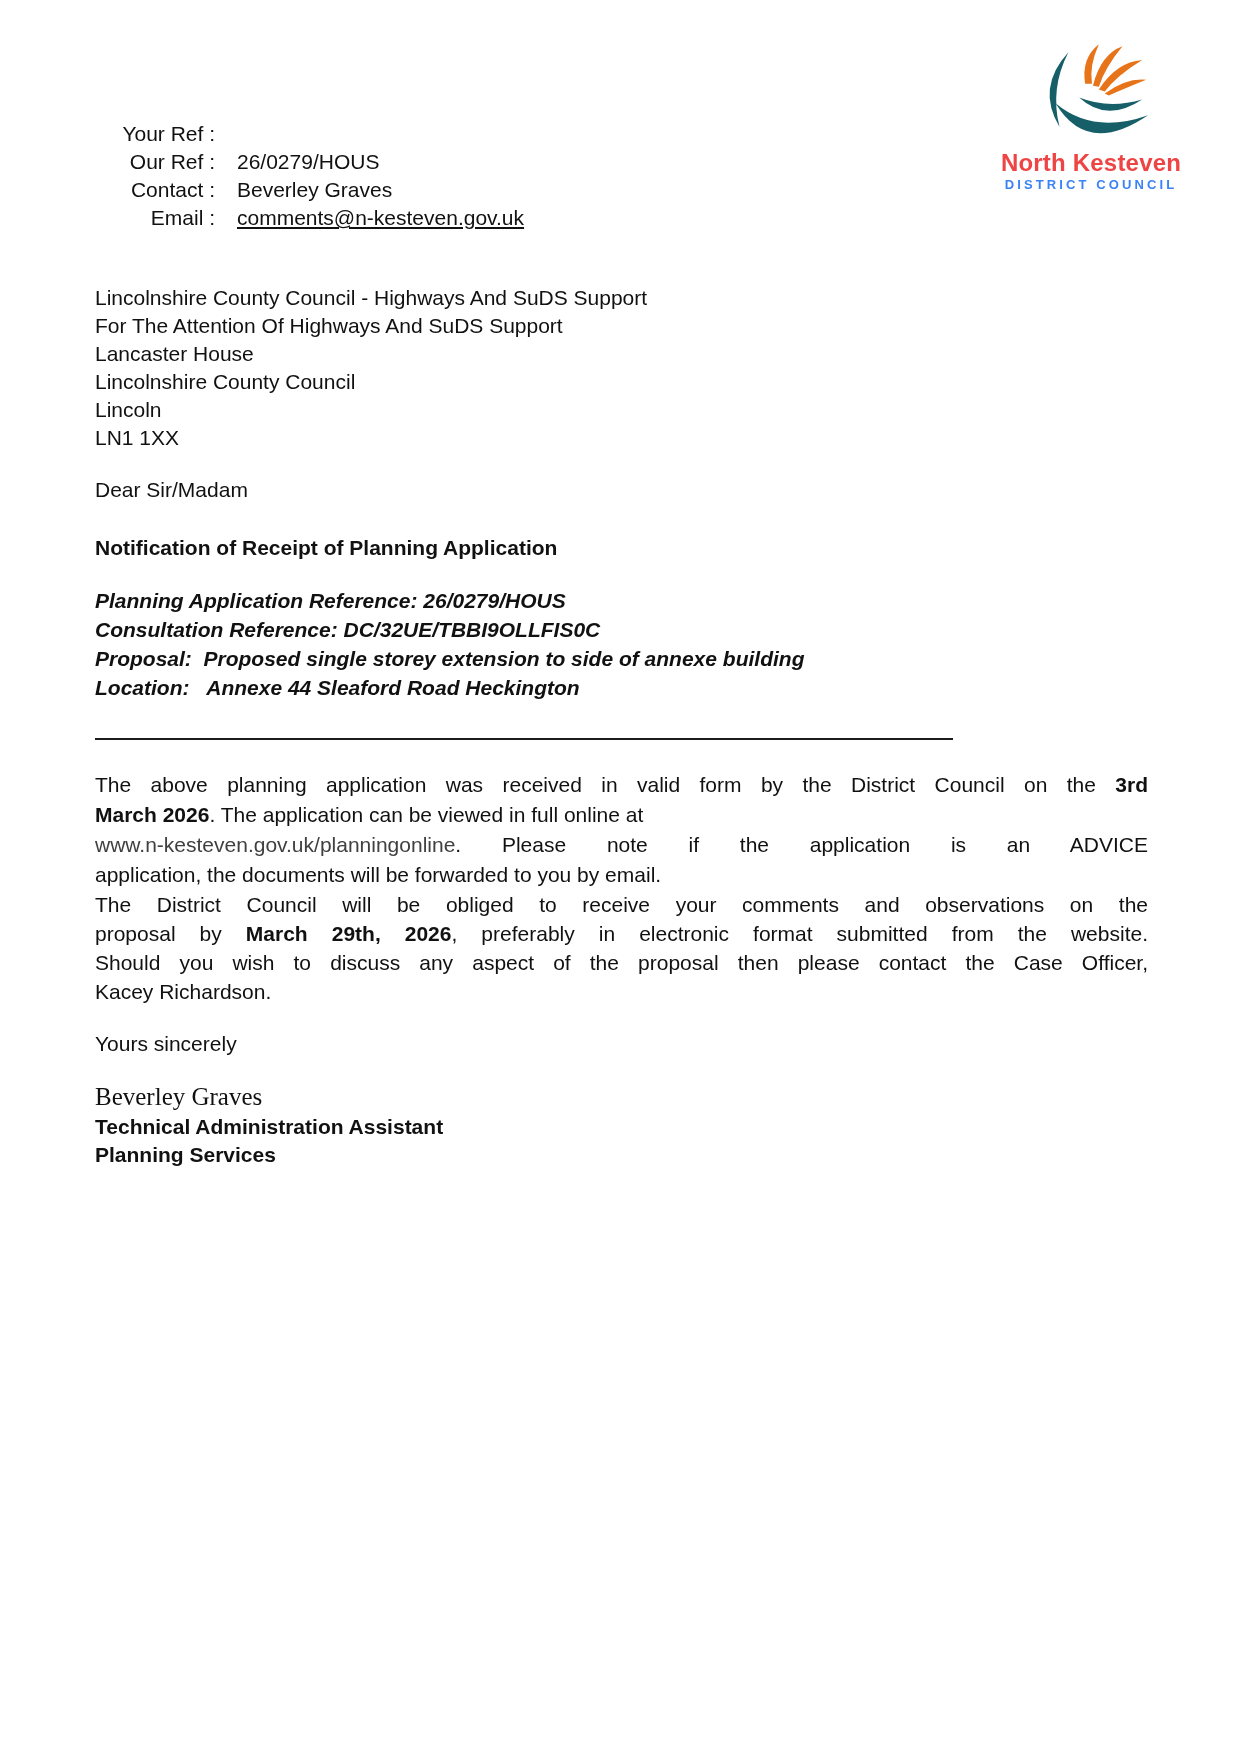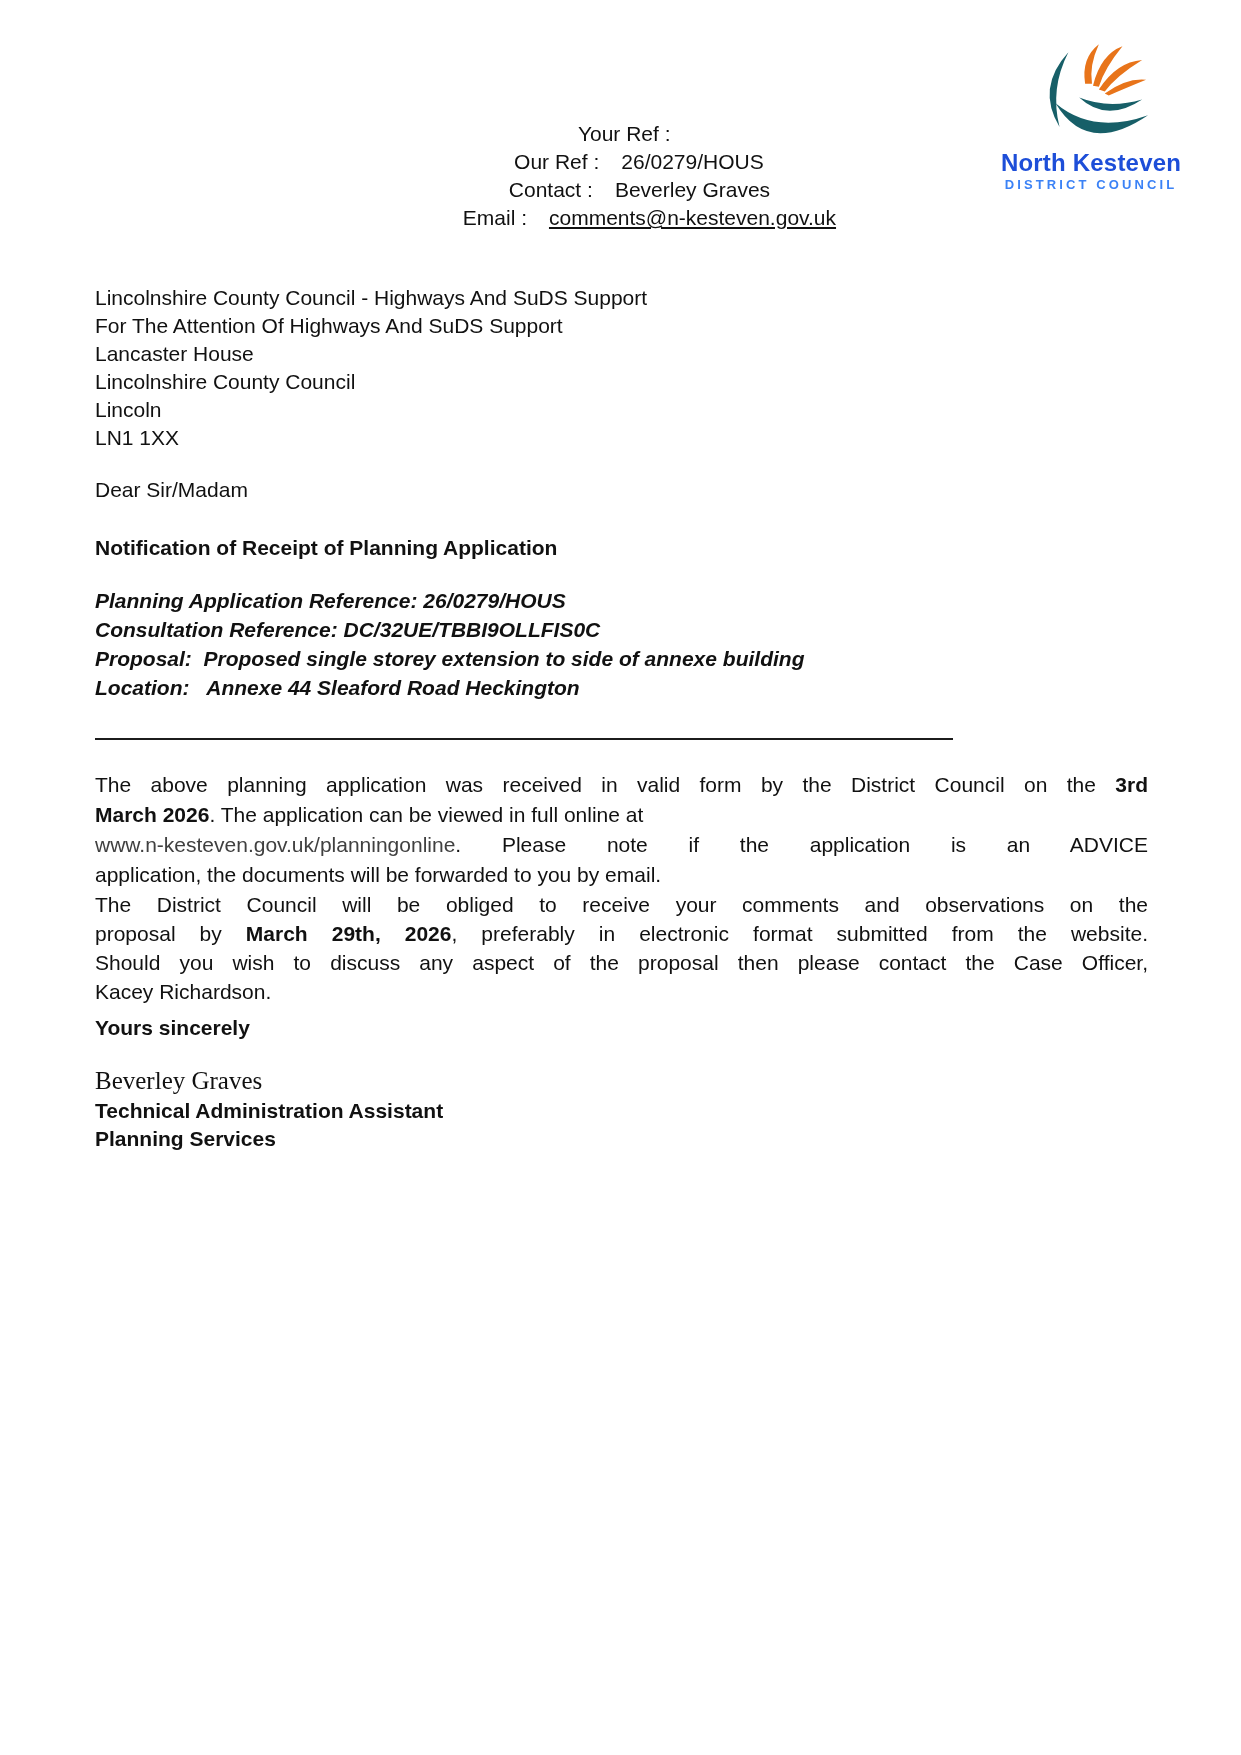--- a/index.html
+++ b/index.html
@@ -22,21 +22,21 @@
     height: 1755px;
   }
   .content {
     position: absolute;
     left: 95px;
     top: 120px;
     width: 1053px;
   }
   
   .ref-block { line-height: 28px; }
-  .ref-row { display: flex; justify-content: center; }
+  .ref-row { display: flex; }
   .ref-label {
     width: 120px;
     text-align: right;
     white-space: pre;
     flex: 0 0 auto;
   }
   .ref-value { margin-left: 22px; white-space: pre; }
   .ref-value.u { text-decoration: underline; }
   
   .recipient { margin-top: 52px; line-height: 28px; }
@@ -54,21 +54,21 @@
     height: 0;
   }
   
   .para1 { margin-top: 30px; line-height: 30px; }
   .para2 { line-height: 29px; }
   .jline { text-align: justify; text-align-last: justify; }
   .lline { text-align: left; }
   .b { font-weight: bold; }
   .link { color: #404040; }
   
-  .valediction { margin-top: 8px; line-height: 28px; font-weight: bold; }
+  .valediction { margin-top: 24px; line-height: 28px; }
   .sig-name {
     margin-top: 23px;
     line-height: 32px;
     font-family: "Liberation Serif", "DejaVu Serif", serif;
     font-size: 25px;
   }
   .sig-title { line-height: 28px; font-weight: bold; }
   .sig-dept  { line-height: 28px; font-weight: bold; }
   
   .logo {
@@ -106,21 +106,21 @@
 
       <path d="M24,62 Q56,116 118,74 Q62,94 24,62 Z" fill="#175f68"></path>
 
       <path d="M48,56 Q76,82 112,58 Q78,68 48,56 Z" fill="#175f68"></path>
 
       <path d="M54,42 Q50,16 68,2 Q58,24 61,42 Z" fill="#e8741a"></path>
       <path d="M62,44 Q70,12 92,4 Q74,26 68,45 Z" fill="#e8741a"></path>
       <path d="M68,48 Q86,20 112,18 Q86,34 74,50 Z" fill="#e8741a"></path>
       <path d="M74,52 Q96,36 116,38 Q94,47 78,54 Z" fill="#e8741a"></path>
     </svg>
-    <div class="logo-name" style="color:#1d4ed8;text-align:center;">North Kesteven</div>
+    <div class="logo-name" style="color:#ef4444;text-align:center;">North Kesteven</div>
     <div class="logo-sub" style="color:#3b82f6;">DISTRICT COUNCIL</div>
   </div>
 
   <div class="content">
 
     <div class="ref-block">
       <div class="ref-row">
         <span class="ref-label">Your Ref :</span>
         <span class="ref-value"></span>
       </div>

